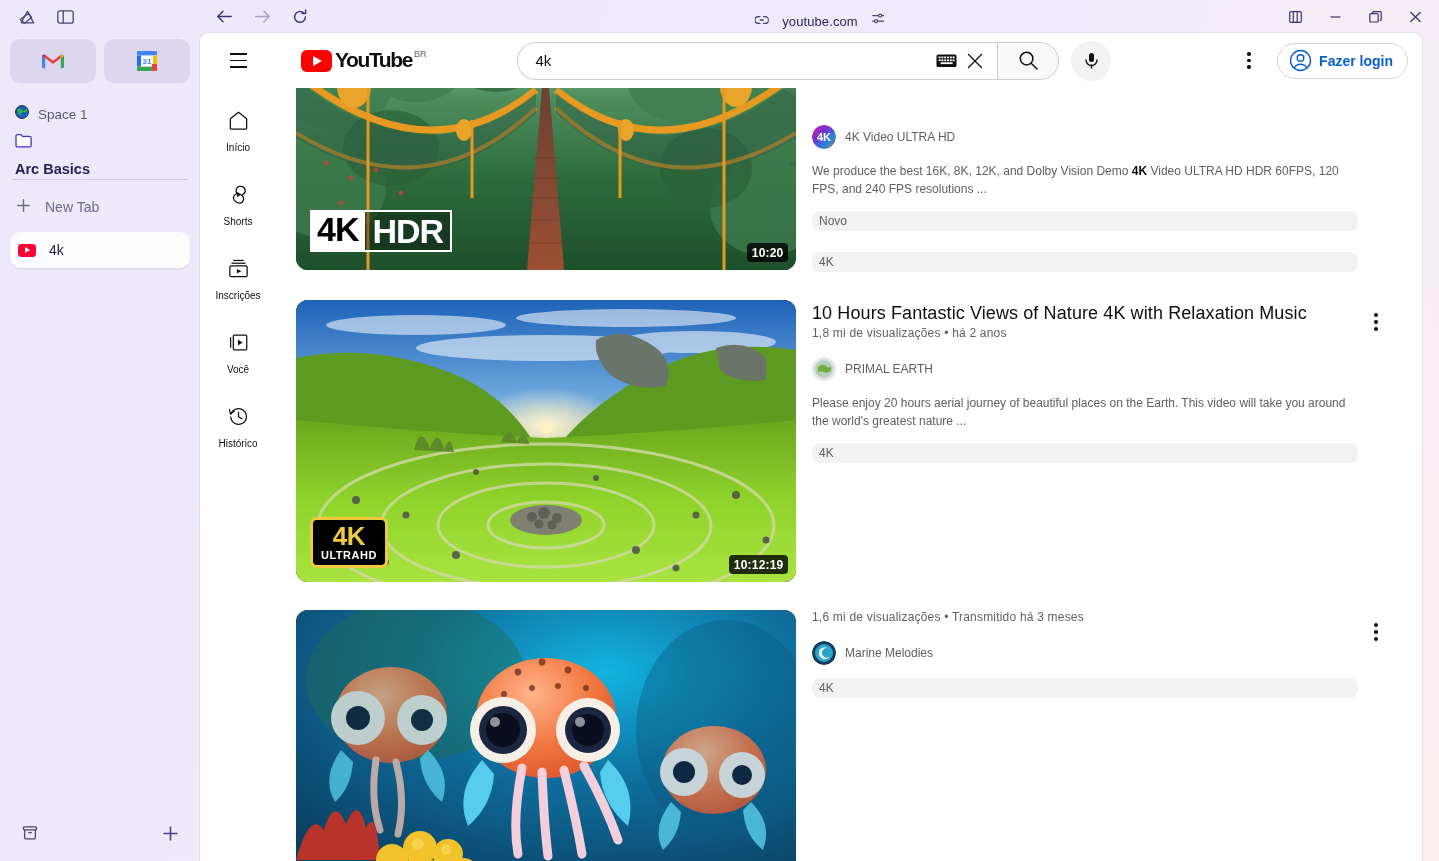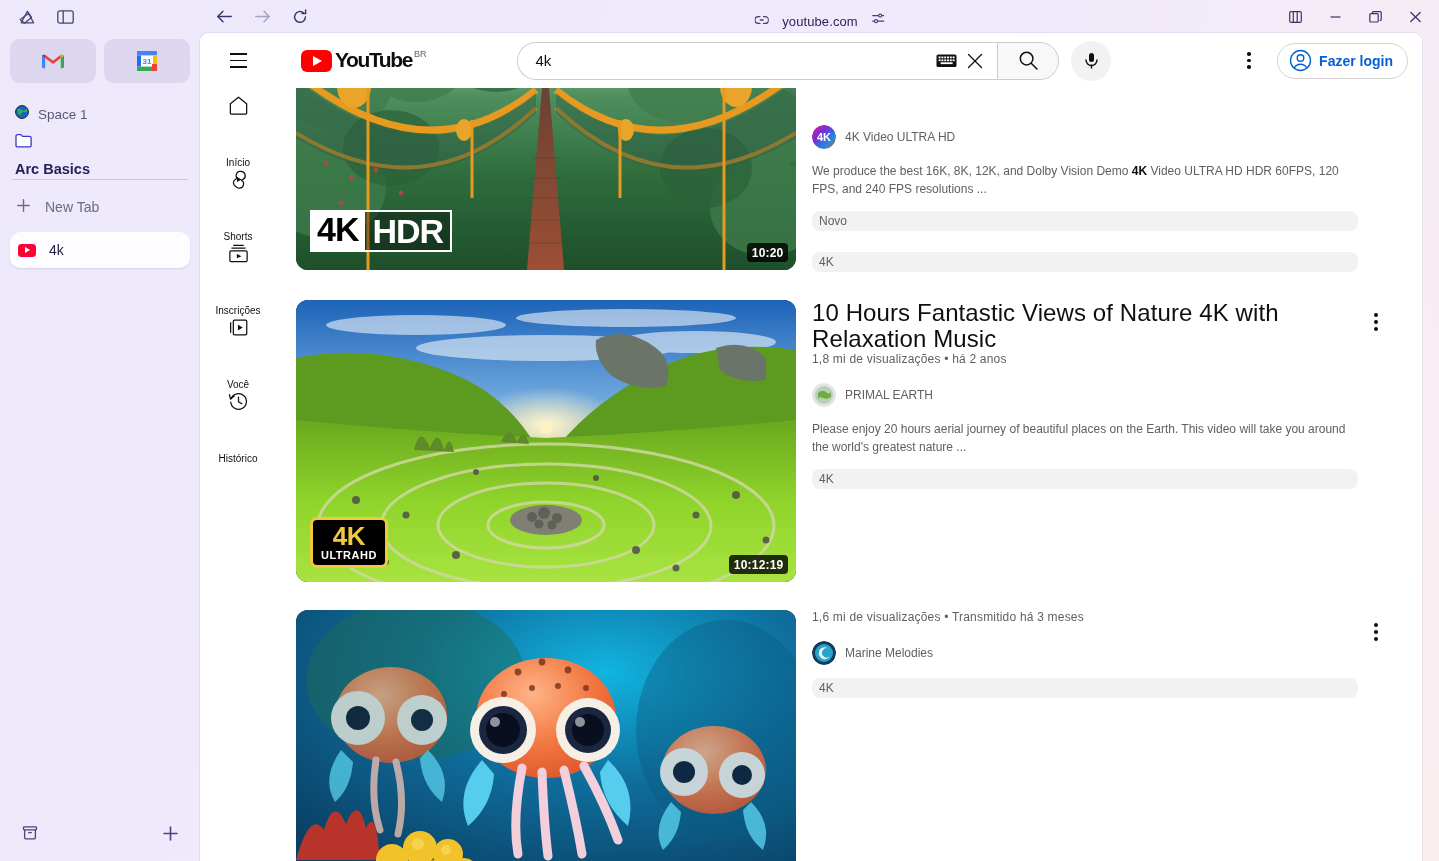--- a/index.html
+++ b/index.html
@@ -69,30 +69,30 @@
   .mic-btn { width: 40px; height: 40px; border-radius: 50%; background: #f2f2f2; display: flex; align-items: center; justify-content: center; margin-left: 12px; }
 
   .hdr-right { margin-left: auto; display: flex; align-items: center; gap: 8px; }
   .kebab { width: 40px; height: 40px; border-radius: 50%; display: flex; flex-direction: column; align-items: center; justify-content: center; gap: 3px; }
   .kebab b { width: 3.5px; height: 3.5px; border-radius: 50%; background: #0f0f0f; display: block; }
   .signin { height: 36px; border: 1px solid #d3d3d3; border-radius: 18px; display: flex; align-items: center; gap: 7px; padding: 0 14px 0 11px; color: #065fd4; font-size: 14px; font-weight: 600; }
 
   .yt-body { display: flex; height: calc(861px - 33px - 55px); }
 
   .mini-side { width: 76px; flex: 0 0 76px; padding-top: 6px; }
-  .mini-item { height: 74px; display: flex; flex-direction: column; align-items: center; justify-content: space-between; gap: 6px; border-radius: 10px; margin: 0 6px; }
+  .mini-item { height: 74px; display: flex; flex-direction: column; align-items: center; justify-content: center; gap: 6px; border-radius: 10px; margin: 0 6px; }
   .mini-item .lbl { font-size: 10px; color: #0f0f0f; }
 
   .results { flex: 1 1 auto; overflow: hidden; padding: 0 24px 0 20px; }
   .res-row { display: flex; gap: 16px; margin-bottom: 28px; }
   .thumb { position: relative; width: 500px; height: 232px; flex: 0 0 500px; border-radius: 12px; overflow: hidden; background: #222; }
   .thumb .dur { position: absolute; right: 8px; bottom: 8px; background: rgba(0,0,0,.8); color: #fff; font-size: 12px; font-weight: 700; padding: 2.5px 4.5px; border-radius: 4px; letter-spacing: .2px; }
 
   .info { flex: 1 1 auto; position: relative; padding-right: 40px; }
-  .v-title { font-size: 24px; line-height: 26px; color: #0f0f0f; font-weight: 400; letter-spacing: .1px; }
+  .v-title { font-size: 18px; line-height: 26px; color: #0f0f0f; font-weight: 400; letter-spacing: .1px; }
   .v-meta { font-size: 12px; color: #606060; margin-top: 0; letter-spacing: .2px; }
   .chan { display: flex; align-items: center; gap: 9px; margin-top: 17px; }
   .chan-av { width: 24px; height: 24px; border-radius: 50%; overflow: hidden; flex: 0 0 24px; }
   .chan-name { font-size: 12px; color: #606060; }
   .v-desc { font-size: 12px; line-height: 18px; color: #606060; margin-top: 13px; max-width: 585px; }
   .v-desc b { color: #0f0f0f; font-weight: 700; }
   .badges { display: flex; gap: 21px; margin-top: 13px; flex-direction: column; }
   .badge { font-size: 12px; color: #606060; background: #f2f2f2; border-radius: 8px; padding: 3px 7px; }
   .row-kebab { position: absolute; right: 4px; top: 4px; width: 36px; height: 36px; border-radius: 50%; display: flex; flex-direction: column; align-items: center; justify-content: center; gap: 3px; }
   .row-kebab b { width: 4px; height: 4px; border-radius: 50%; background: #0f0f0f; display: block; }

